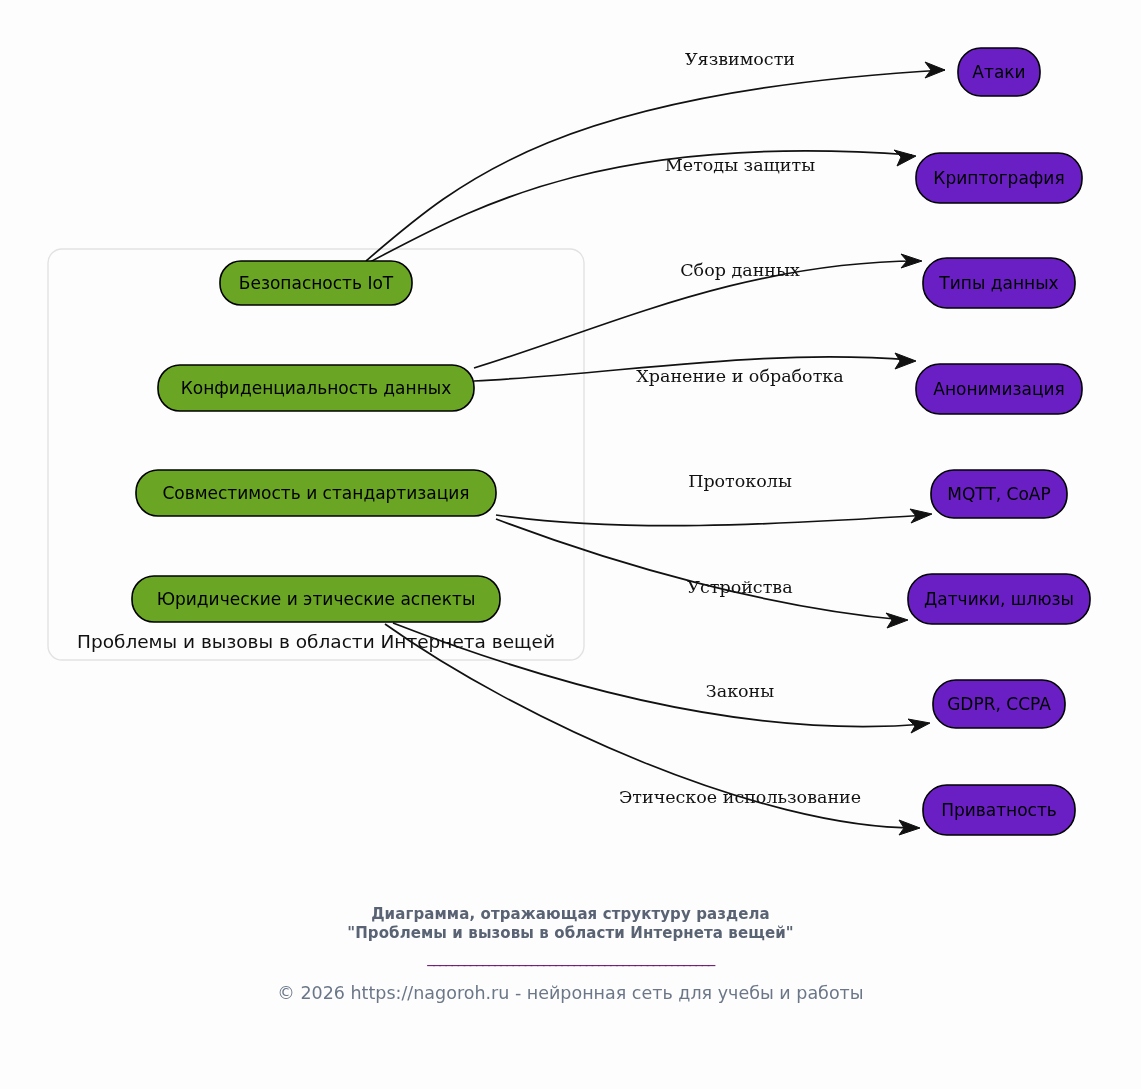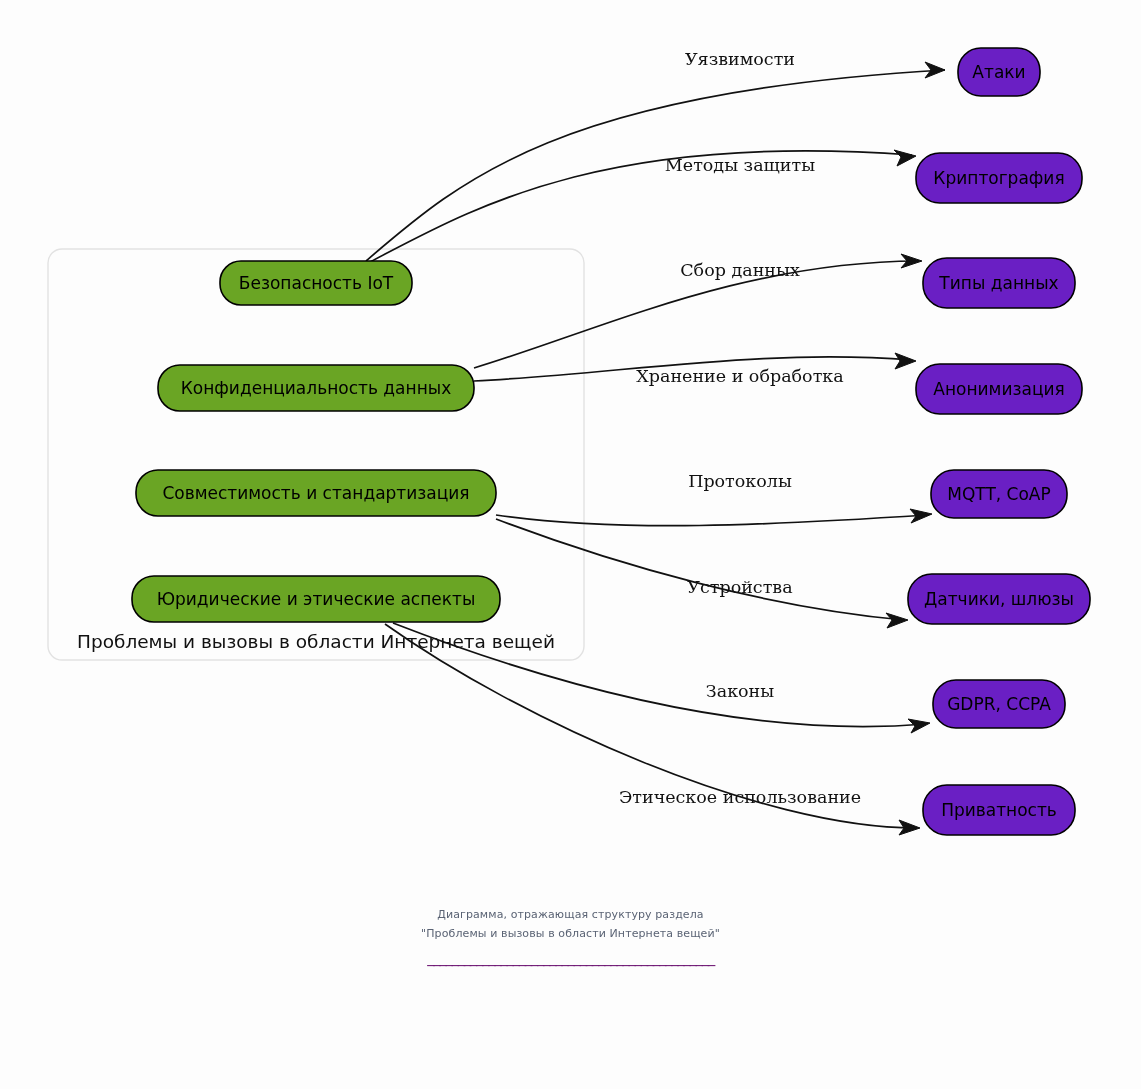--- a/index.html
+++ b/index.html
@@ -73,22 +73,22 @@
   #footer {
     position: absolute;
     left: 0;
     top: 905px;
     width: 1141px;
     text-align: center;
   }
   .footer-title {
     color: #5a6374;
     font-family: "DejaVu Sans", "Liberation Sans", sans-serif;
-    font-size: 11px;
-    font-weight: normal;
+    font-size: 15px;
+    font-weight: bold;
     line-height: 19px;
     letter-spacing: 0.1px;
   }
   .footer-rule {
     color: #701a75;
     font-family: "DejaVu Sans", "Liberation Sans", sans-serif;
     font-size: 15px;
     line-height: 20px;
     letter-spacing: -1.4px;
     margin-top: 4px;
@@ -204,13 +204,14 @@
       </g>
     </g>
 </svg>
 
 <div id="footer">
   <div class="footer-title">
     <div>Диаграмма, отражающая структуру раздела</div>
     <div>"Проблемы и вызовы в области Интернета вещей"</div>
   </div>
   <div class="footer-rule">_______________________________________________</div>
+  <div class="footer-copy">© 2026 https://nagoroh.ru - нейронная сеть для учебы и работы</div>
 </div>
 
 </body></html>

